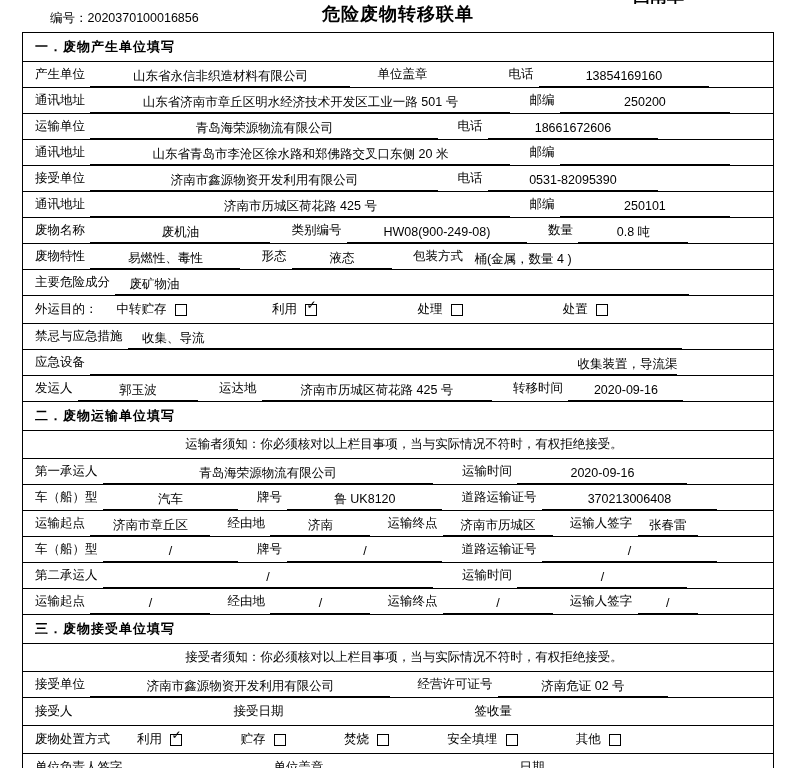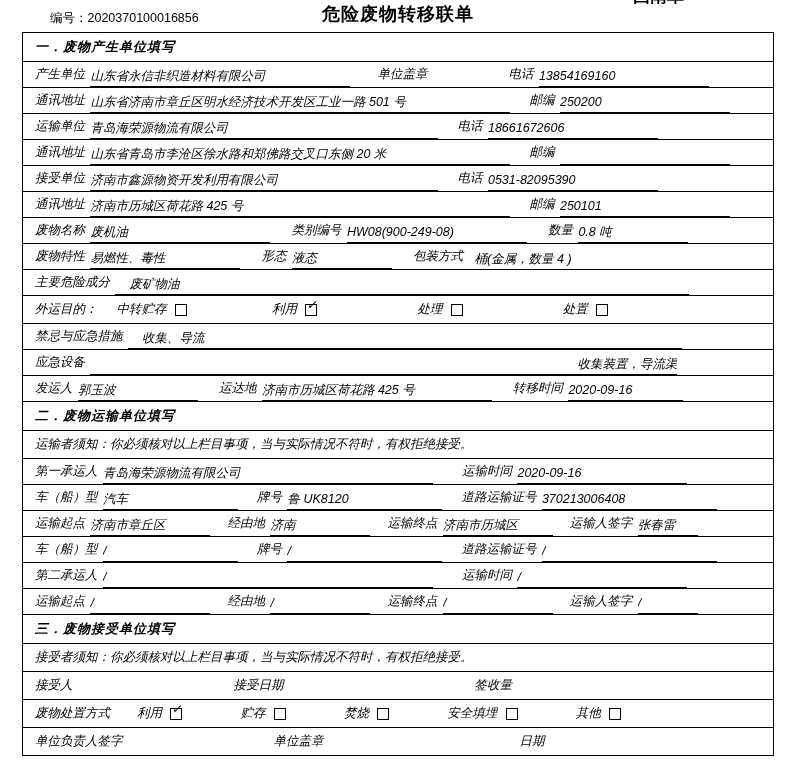--- a/index.html
+++ b/index.html
@@ -59,21 +59,20 @@
   
   table.form {
     width: 100%;
     border-collapse: collapse;
     table-layout: fixed;
   }
   table.form td {
     border: 1px solid #000;
     padding: 0;
     vertical-align: middle;
-    font-style: italic;
   }
   .section-title {
     font-weight: bold;
     font-size: 13px;
     padding: 5px 0 5px 12px;
     letter-spacing: 1px;
   }
   .rowline {
     position: relative;
     height: 25px;
@@ -85,35 +84,36 @@
   .rowline.tall {
     height: 27px;
     line-height: 27px;
   }
   .lbl {
     display: inline-block;
   }
   .val {
     display: inline-block;
     border-bottom: 1px solid #000;
-    text-align: left;
+    text-align: center;
     vertical-align: bottom;
     line-height: 20px;
     height: 20px;
     margin: 0 2px;
     overflow: hidden;
   }
   .val.noline {
     border-bottom: none;
   }
   .notice {
     padding-left: 12px;
     height: 27px;
     line-height: 27px;
     font-size: 12.5px;
+    text-align: center;
   }
   .cb {
     display: inline-block;
     width: 10px;
     height: 10px;
     border: 1px solid #000;
     position: relative;
     margin: 0 3px 0 5px;
     vertical-align: middle;
   }
@@ -422,20 +422,31 @@
       <div class="section-title">三．废物接受单位填写</div>
     </td>
         </tr>
 
     <tr>
           <td>
       <div class="notice">接受者须知：你必须核对以上栏目事项，当与实际情况不符时，有权拒绝接受。</div>
     </td>
         </tr>
 
+    <tr>
+          <td>
+      <div class="rowline">
+        <span class="lbl">接受单位</span>
+        <span class="val" style="width:300px">济南市鑫源物资开发利用有限公司</span>
+        <span class="sp" style="width:18px"></span>
+        <span class="lbl">经营许可证号</span>
+        <span class="val" style="width:170px">济南危证 02 号</span>
+      </div>
+    </td>
+        </tr>
 
     <tr>
           <td>
       <div class="rowline tall">
         <span class="lbl">接受人</span>
         <span class="val noline" style="width:150px"></span>
         <span class="lbl">接受日期</span>
         <span class="val noline" style="width:180px"></span>
         <span class="lbl">签收量</span>
         <span class="val noline" style="width:120px"></span>

